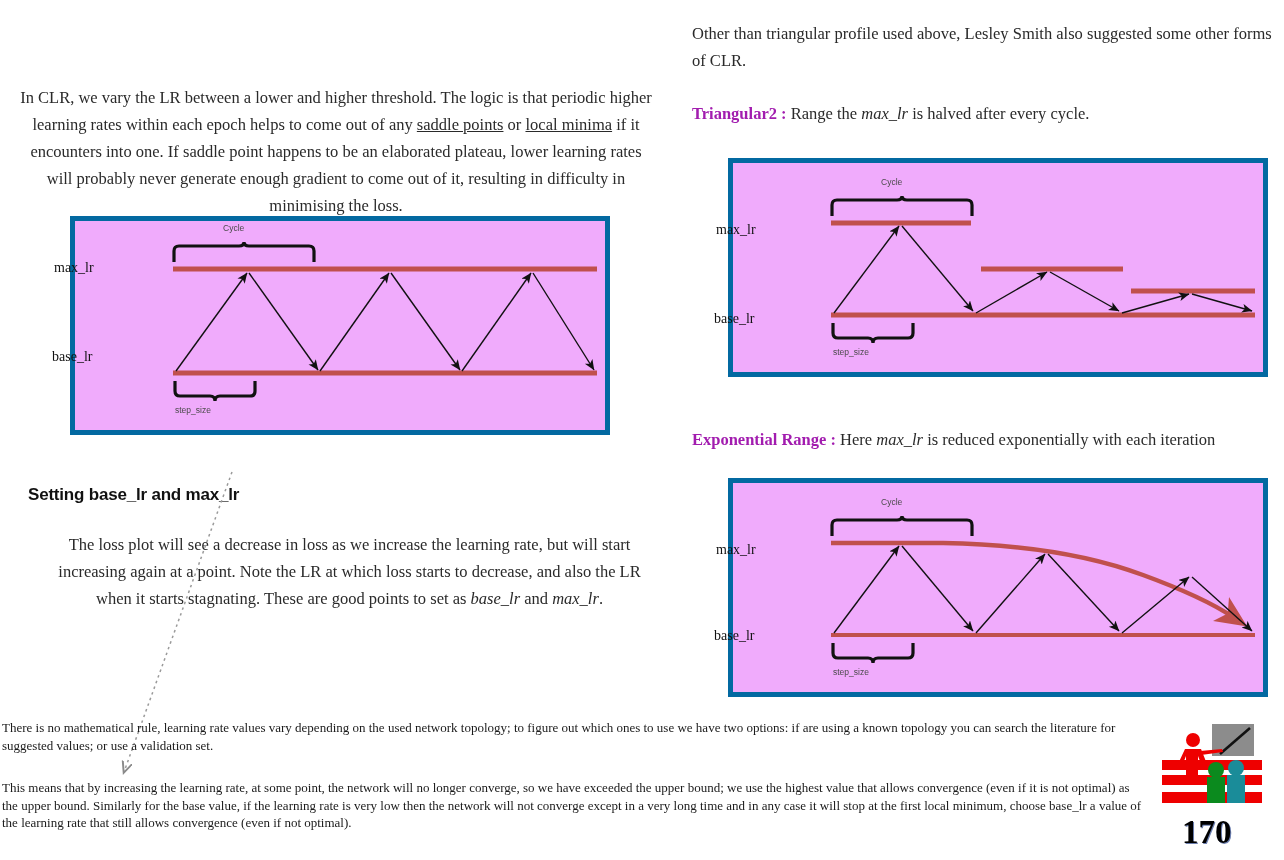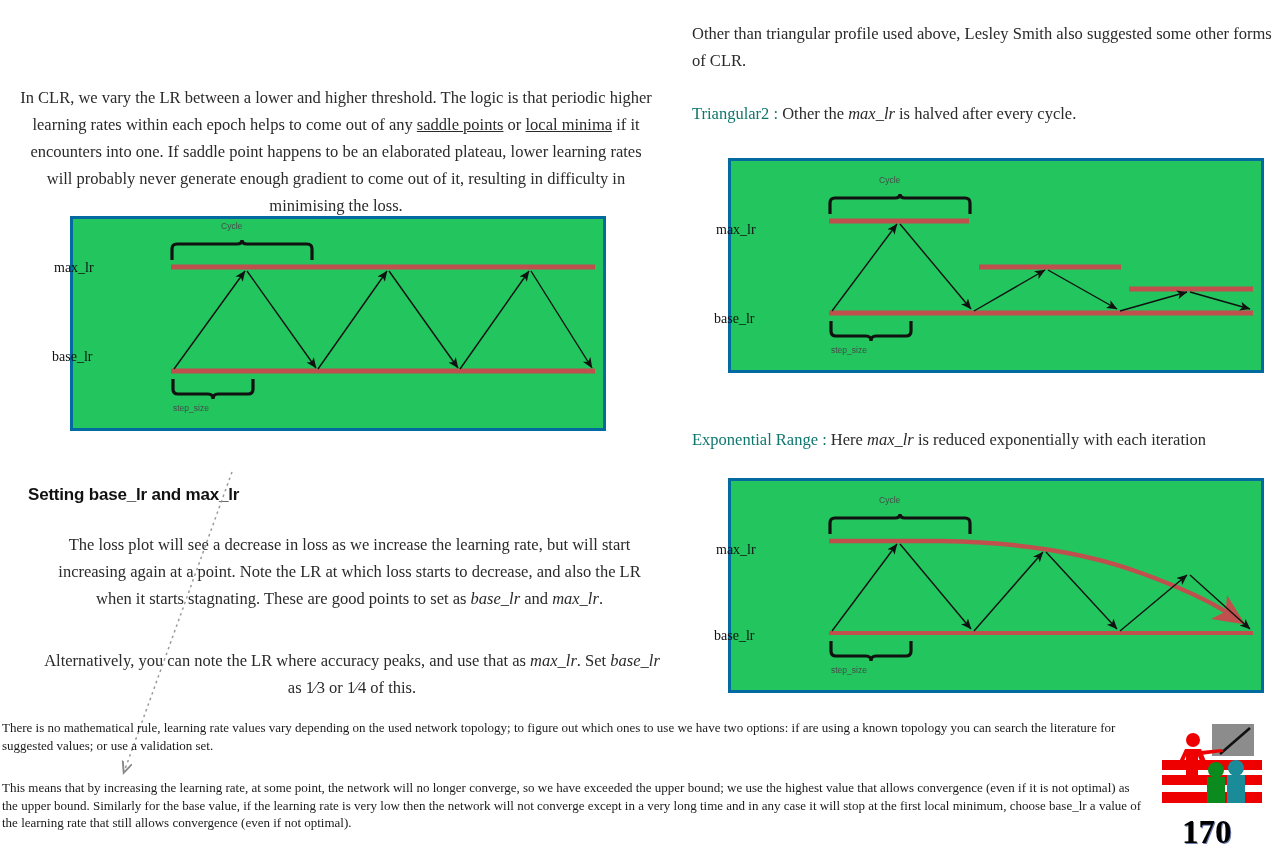--- a/index.html
+++ b/index.html
@@ -17,30 +17,30 @@
   .col-left{position:absolute;left:0;top:0;width:660px;height:710px;text-align:center;}
   .col-right{position:absolute;left:676px;top:0;width:608px;height:710px;}
 
   p.body{
     font-size:16.5px;line-height:27px;margin:12px;
     color:#2a2a2a;
     font-family:"Liberation Serif",serif;
   }
   .u{text-decoration:underline;}
   .it{font-style:italic;}
-  .bld{font-weight:400;color:#0f766e;}
+  .bld{font-weight:700;color:#a21caf;}
 
   h3.sec{
     font-family:"Liberation Sans",sans-serif;
     font-size:17px;font-weight:700;color:#111;
     margin:0;letter-spacing:-0.2px;
   }
 
   
-  .figbox{position:absolute;border:3px solid #0369a1;background:#22c55e;}
+  .figbox{position:absolute;border:5px solid #0369a1;background:#f0abfc;}
   .fig-svg{position:absolute;left:0;top:0;}
 
   .axislabel{
     font-family:"Liberation Serif",serif;
     font-size:14px;color:#111;position:absolute;white-space:nowrap;
   }
   .tinylabel{
     font-family:"Liberation Sans",sans-serif;
     font-size:8.5px;color:#4a4a4a;position:absolute;white-space:nowrap;
   }
@@ -96,37 +96,36 @@
       <div class="tinylabel" style="left:148px;top:2px;">Cycle</div>
       <div class="tinylabel" style="left:100px;top:184px;">step_size</div>
     </div>
     <div class="axislabel" style="left:54px;top:260px;">max_lr</div>
     <div class="axislabel" style="left:52px;top:349px;">base_lr</div>
 
     <h3 class="sec" style="position:absolute;left:28px;top:485px;">Setting base_lr and max_lr</h3>
 
     <p class="body" style="position:absolute;left:30px;top:519px;width:615px;"><span>The loss plot will see a decrease in loss as we increase the learning rate, but will start increasing again at a point. Note the LR at which loss starts to decrease, and also the LR when it starts stagnating. These are good points to set as </span><span class="it">base_lr</span><span> and </span><span class="it">max_lr</span><span>.</span></p>
 
-    <p class="body" style="position:absolute;left:30px;top:635px;width:620px;"><span>Alternatively, you can note the LR where accuracy peaks, and use that as </span><span class="it">max_lr</span><span>. Set </span><span class="it">base_lr</span><span> as 1⁄3 or 1⁄4 of this.</span></p>
   </div>
 
   <svg style="position:absolute;left:0;top:470px;width:330px;height:330px;">
     <defs>
       <marker id="dah" markerWidth="10" markerHeight="10" refX="7" refY="3.4" orient="auto">
         <path d="M0,0 L7.6,3.4 L0,6.8" fill="none" stroke="#8a8a8a" stroke-width="1.3"></path>
       </marker>
     </defs>
     <path d="M232,2 L124,302" stroke="#9a9a9a" stroke-width="1.5" fill="none" stroke-dasharray="2.5,3.5" marker-end="url(#dah)"></path>
   </svg>
 
   <div class="col-right">
 
     <p class="body" style="position:absolute;left:4px;top:8px;width:595px;">Other than triangular profile used above, Lesley Smith also suggested some other forms of CLR.</p>
 
-    <p class="body" style="position:absolute;left:4px;top:88px;width:600px;"><span class="bld">Triangular2</span><span class="bld"> : </span><span>Other the </span><span class="it">max_lr</span><span> is halved after every cycle.</span></p>
+    <p class="body" style="position:absolute;left:4px;top:88px;width:600px;"><span class="bld">Triangular2</span><span class="bld"> : </span><span>Range the </span><span class="it">max_lr</span><span> is halved after every cycle.</span></p>
 
     <div class="figbox" style="left:52px;top:158px;width:530px;height:209px;">
       <svg class="fig-svg" width="530" height="209" viewBox="0 0 530 209">
         <defs>
           <marker id="ah2" markerWidth="9" markerHeight="9" refX="7.2" refY="3.2" orient="auto">
             <path d="M0,0 L7.5,3.2 L0,6.4 L1.9,3.2 z" fill="#111"></path>
           </marker>
         </defs>
 
         <line x1="98" y1="152" x2="522" y2="152" stroke="#c0504d" stroke-width="5"></line>

